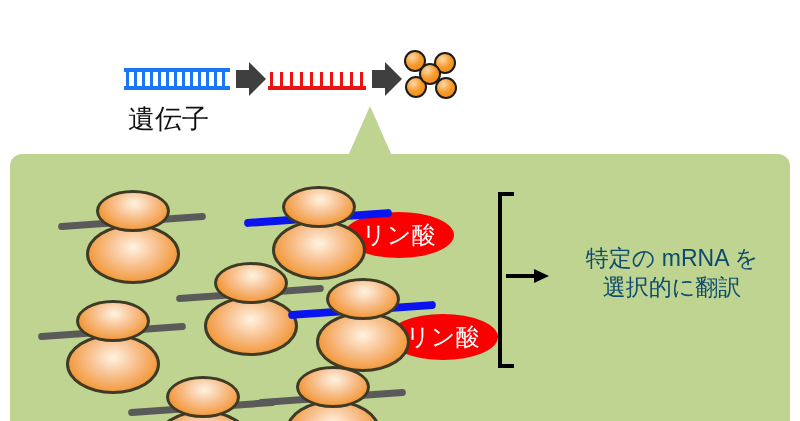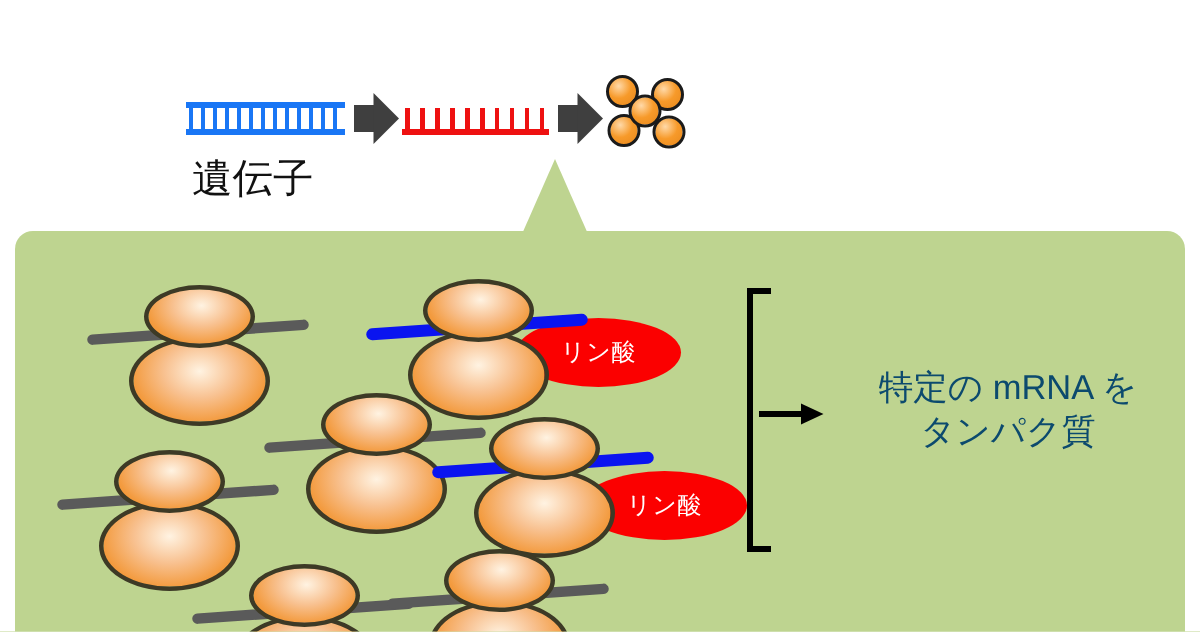--- a/index.html
+++ b/index.html
@@ -62,21 +62,21 @@
   .ribo .small{position:absolute;left:24px;top:6px;width:74px;height:42px;
     border-radius:50%;border:3px solid #3d3a26;box-sizing:border-box;
     background:radial-gradient(ellipse at 52% 30%,#fff3e2 0%,#f8c190 38%,#f39b3f 72%,#ee8b22 100%);}
   .ribo .large{position:absolute;left:14px;top:40px;width:94px;height:60px;
     border-radius:50%;border:3px solid #3d3a26;box-sizing:border-box;
     background:radial-gradient(ellipse at 50% 38%,#fff3e2 0%,#f8c190 38%,#f39b3f 72%,#ee8b22 100%);}
 
   
   .phos{position:absolute;width:110px;height:46px;border-radius:50%;background:#fb0000;
     display:flex;align-items:center;justify-content:center;}
-  .phos span{color:#ffffff;font-size:16px;white-space:nowrap;letter-spacing:0.5px;}
+  .phos span{color:#ffffff;font-size:24px;white-space:nowrap;letter-spacing:0.5px;}
 
   
   .bracket{position:absolute;left:498px;top:148px;width:12px;height:168px;
     border-left:4px solid #000;border-top:4px solid #000;border-bottom:4px solid #000;}
   .out-arrow{position:absolute;left:506px;top:225px;width:44px;height:14px;}
   .out-arrow .line{position:absolute;left:0;top:5px;width:30px;height:4px;background:#000;}
   .out-arrow .head{position:absolute;left:28px;top:0;width:0;height:0;
     border-top:7px solid transparent;border-bottom:7px solid transparent;border-left:15px solid #000;}
   .conclusion{position:absolute;left:552px;top:200px;width:240px;color:#0c4a6e;
     font-size:23px;line-height:1.28;text-align:center;}
@@ -168,16 +168,16 @@
       </div>
     </div>
 
   <div class="bracket"></div>
   <div class="out-arrow">
     <div class="line"></div>
     <div class="head"></div>
   </div>
   <div class="conclusion">
     <div>特定の mRNA を</div>
-    <div>タンパク質</div>
+    <div>選択的に翻訳</div>
   </div>
 
 </div>
 
 </body></html>

